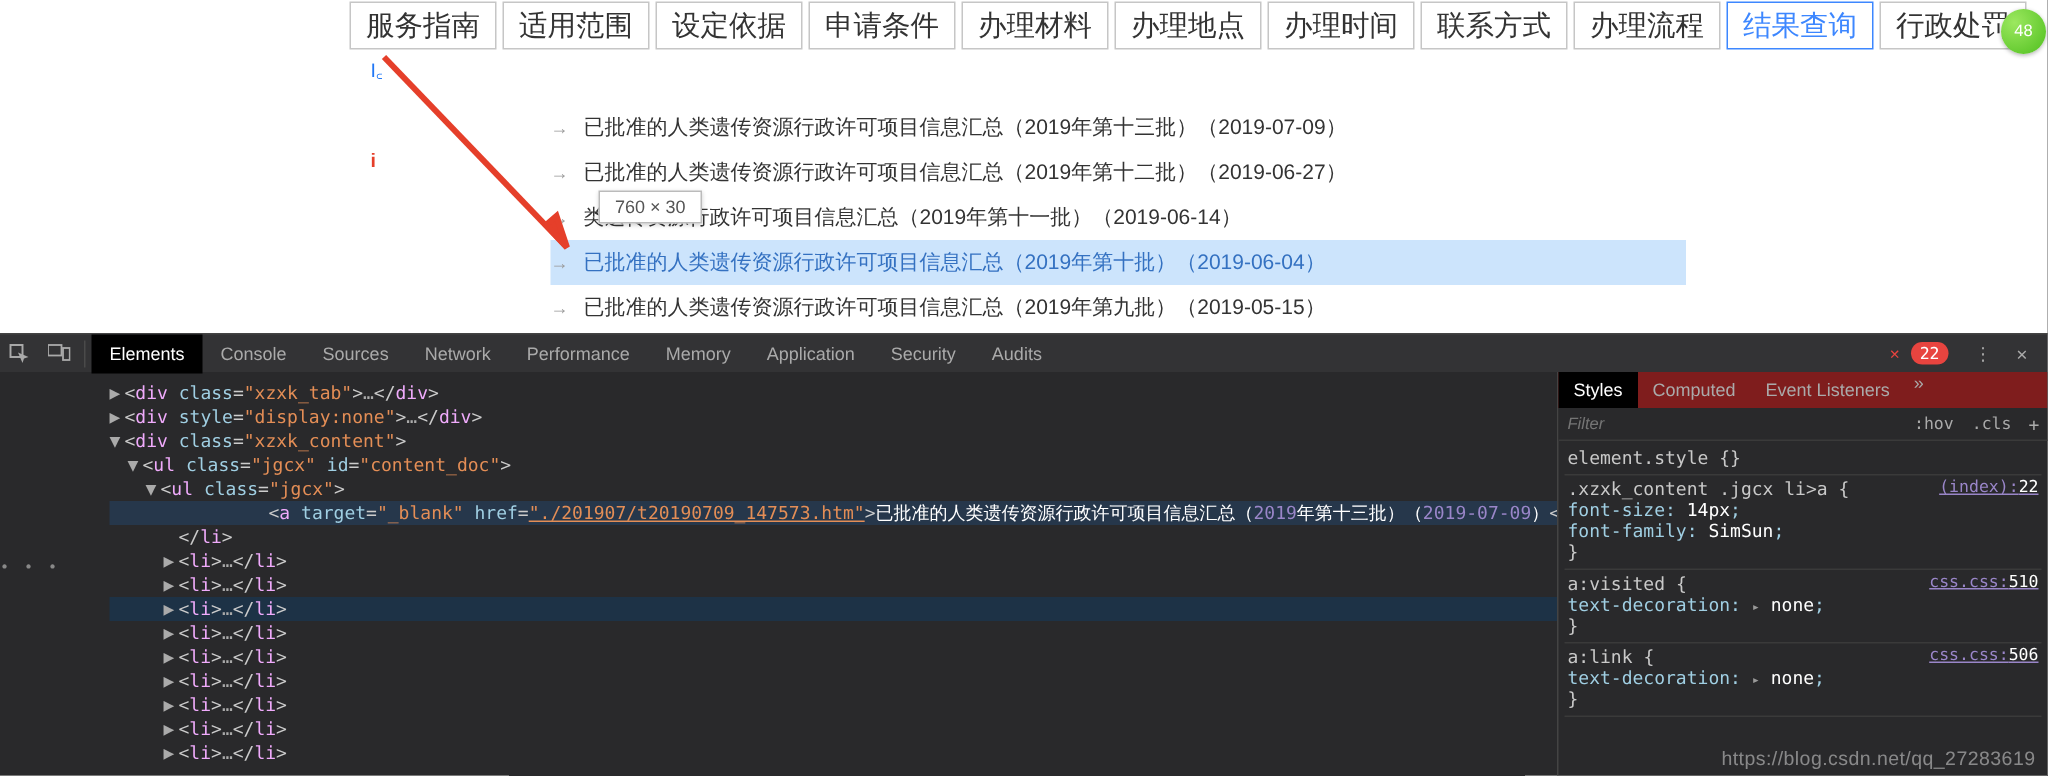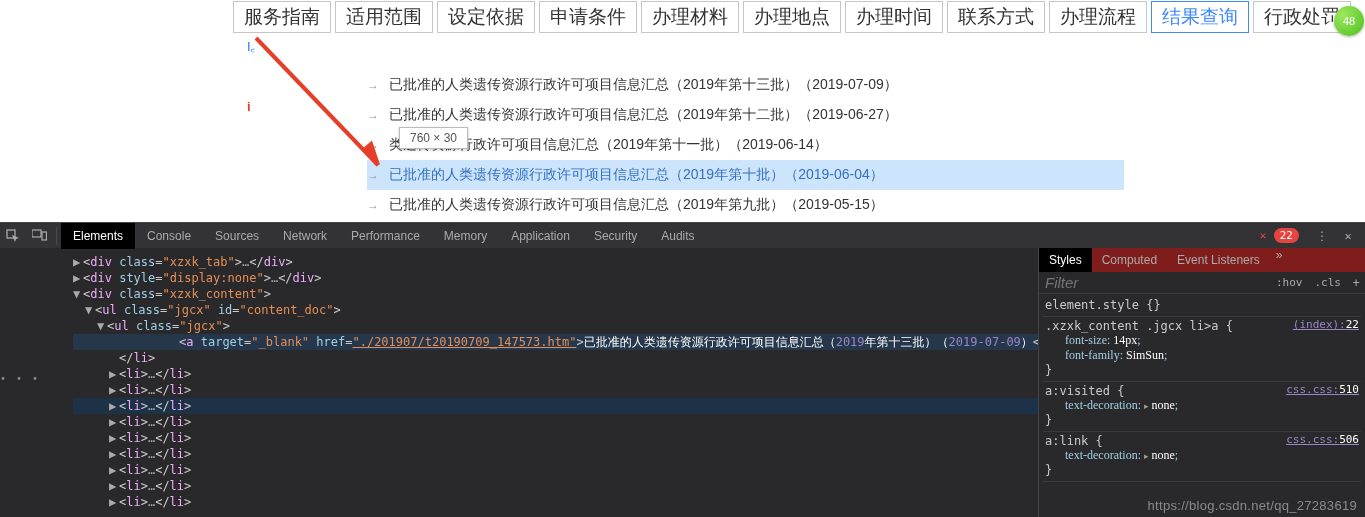--- a/index.html
+++ b/index.html
@@ -59,31 +59,31 @@
 .sel-row { background:#26374b; display:block; width:100%; padding:0 0 0 0; }
 .dl.hov { background:#1d3246; }
 
 
 .sty-col { width:327px; background:#29292b; border-left:1px solid #444; display:flex; flex-direction:column; }
 .sty-tabs { height:24px; background:#7f1d1d; display:flex; font-family:"Segoe UI",sans-serif; }
 .sty-tab { padding:0 10px; line-height:24px; color:#aaa; cursor:pointer; }
 .sty-tab.active { background:#000; color:#fff; }
 .sty-more { margin-left:6px; color:#aaa; cursor:pointer; }
 .filter-row { display:flex; align-items:center; height:22px; background:#29292b; border-bottom:1px solid #3a3a3a; }
-.filter-inp { flex:1; background:transparent; border:none; outline:none; color:#888; font-size:15px; padding-left:6px; font-style:italic; }
+.filter-inp { flex:1; background:transparent; border:none; outline:none; color:#888; font-size:11px; padding-left:6px; font-style:italic; }
 .filter-b { color:#aaa; padding:0 6px; cursor:pointer; font-size:11px; }
 .filter-plus { width:18px; text-align:center; color:#aaa; cursor:pointer; }
 
 .rules { flex:1; overflow:hidden; padding:2px 4px; }
 .rule { border-bottom:1px solid #3a3a3a; padding:2px 2px 4px 2px; position:relative; }
 .rule .srclink { position:absolute; right:2px; top:1px; color:#9a86c9; text-decoration:underline; font-size:11px; cursor:pointer; }
 .rule .srclink .ln { color:#fff; }
 .rule .sel { color:#c9c9c9; }
 .rule .br { color:#c9c9c9; }
-.rule .prop { color:#a0cfe3; margin-left:20px; display:block;font-family:Liberation Serif, serif; }
+.rule .prop { color:#a0cfe3; display:block; }
 .rule .prop .pn { color:#a0cfe3; }
 .rule .prop .pv { color:#fff; }
 .rule .prop .tri-mini { color:#999; font-size:9px; }
 
 .watermark { position:absolute; right:8px; bottom:4px; color:#d7d7d7; font-family:Arial; font-size:13px; opacity:.55; letter-spacing:.3px; }
 </style>
 </head>
 <body>
 
 <div class="webpane">

